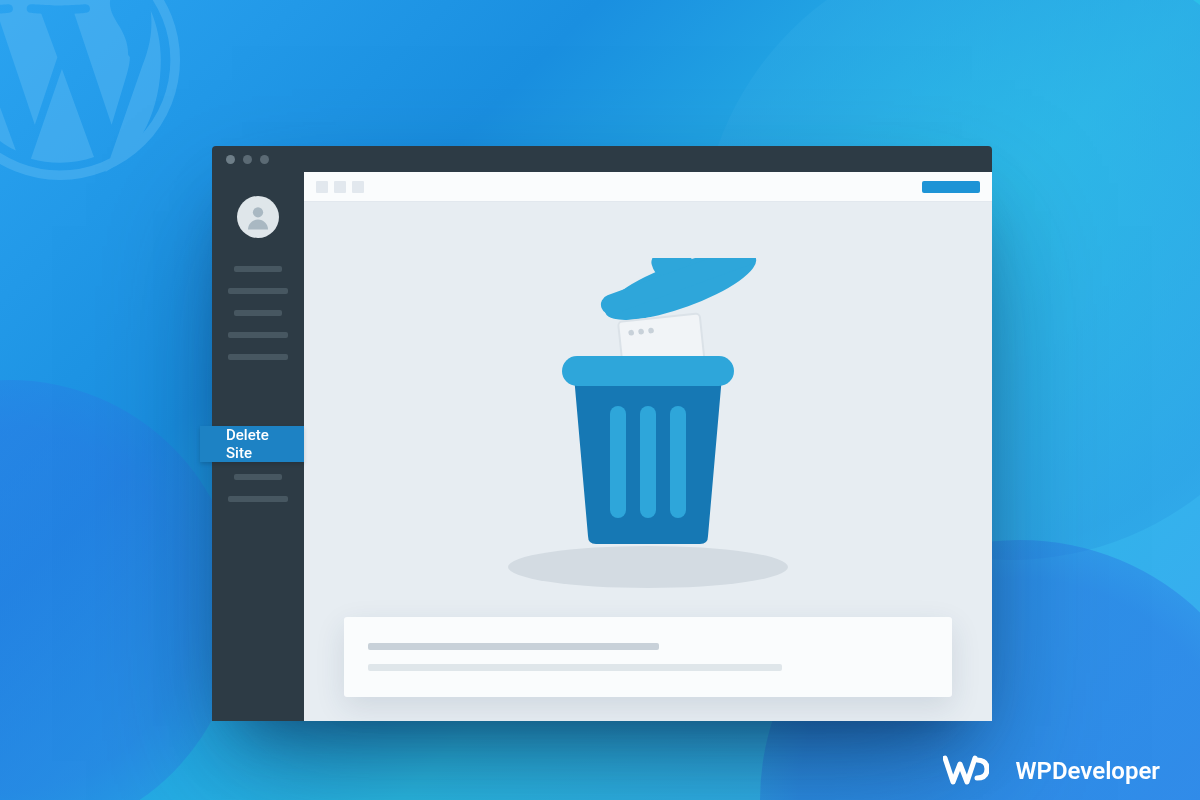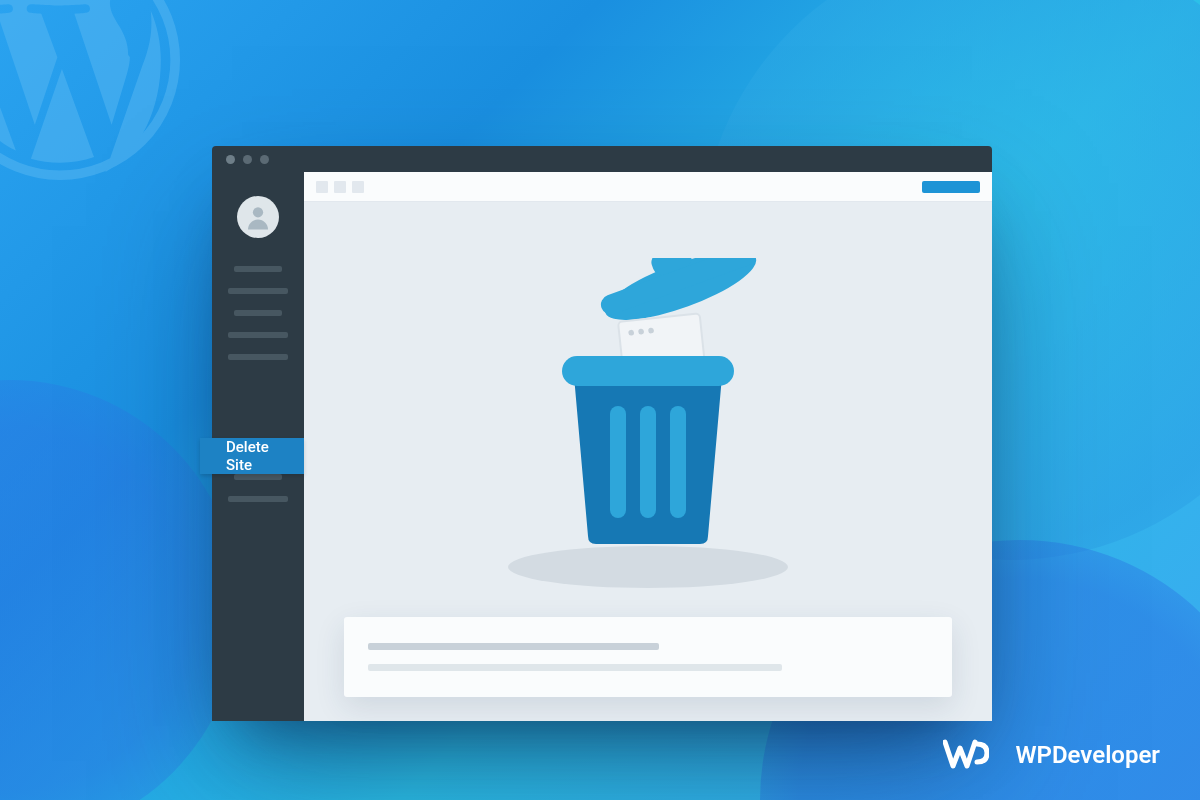--- a/index.html
+++ b/index.html
@@ -10,21 +10,21 @@
   .blob { position: absolute; border-radius: 50%; }
   .blob1 { width: 620px; height: 620px; right: -120px; top: -60px; background: radial-gradient(circle at 40% 40%, #30b8e8 0%, #2a9ee4 70%, transparent 100%); opacity: 0.55; }
   .blob2 { width: 520px; height: 520px; right: -80px; bottom: -260px; background: radial-gradient(circle at 50% 50%, #2a78e4 0%, #2a78e4 60%, transparent 100%); opacity: 0.6; }
   .blob3 { width: 460px; height: 460px; left: -220px; bottom: -40px; background: radial-gradient(circle at 50% 50%, #2a78e4 0%, #2a78e4 55%, transparent 100%); opacity: 0.55; }
 
   
   .wp-logo { position: absolute; top: -60px; left: -60px; }
   .wp-logo svg { width: 240px; height: 240px; opacity: 0.55; }
 
   
-  .brand { position: absolute; right: 40px; bottom: 28px; color: #fff; font-weight: 600; font-size: 24px; display: flex; align-items: center; gap: 26px; }
+  .brand { position: absolute; right: 40px; bottom: 12px; color: #fff; font-weight: 600; font-size: 24px; display: flex; align-items: center; gap: 26px; }
   .brand-mark svg { width: 46px; height: 34px; display: block; }
 
   
   .window {
     position: absolute; left: 212px; top: 146px; width: 780px; height: 575px;
     background: #2d3b45; border-radius: 4px; overflow: visible;
     box-shadow: 0 60px 120px -20px rgba(10,40,80,0.5), 0 35px 60px -30px rgba(10,40,80,0.55);
     display: flex;
   }
   .titlebar { position: absolute; top: 0; left: 0; right: 0; height: 26px; display: flex; align-items: center; padding: 0 14px; gap: 8px; }
@@ -39,21 +39,20 @@
   .nav-item { width: 48px; height: 6px; background: #475761; border-radius: 2px; }
   .nav-item.wide { width: 60px; }
   .nav-gap { height: 60px; }
 
   .delete-tab {
     position: absolute; left: -12px; top: 254px; background: #1d82c4; color: #fff;
     height: 36px; padding: 0 26px; font-size: 15px; font-weight: 500;
     display: flex; align-items: center; border-radius: 0;
     box-shadow: 0 2px 4px rgba(0,0,0,0.15);
     z-index: 5;
-    margin-top: 12px;
   }
 
   .content { flex: 1; background: #e7edf2; position: relative; }
   .content-top {
     position: absolute; top: 0; left: 0; right: 0; height: 30px; background: #fafcfd;
     border-bottom: 1px solid #e2e8ee;
     display: flex; align-items: center; padding: 0 12px;
   }
   .ct-left { display: flex; gap: 6px; }
   .ct-sq { width: 12px; height: 12px; background: #e2e8ee; border-radius: 1px; }

